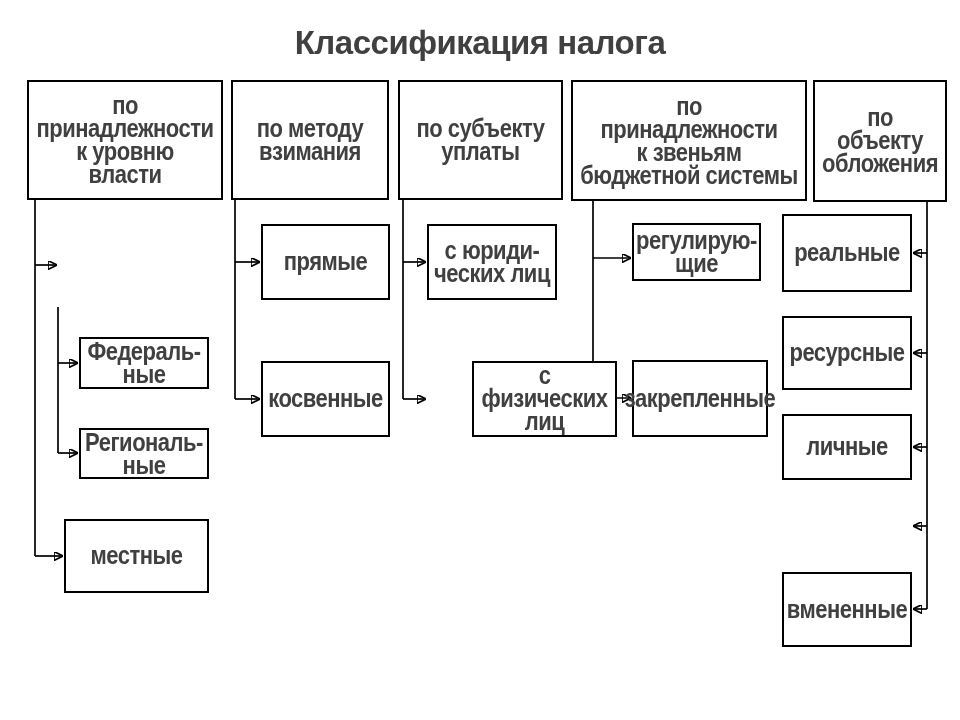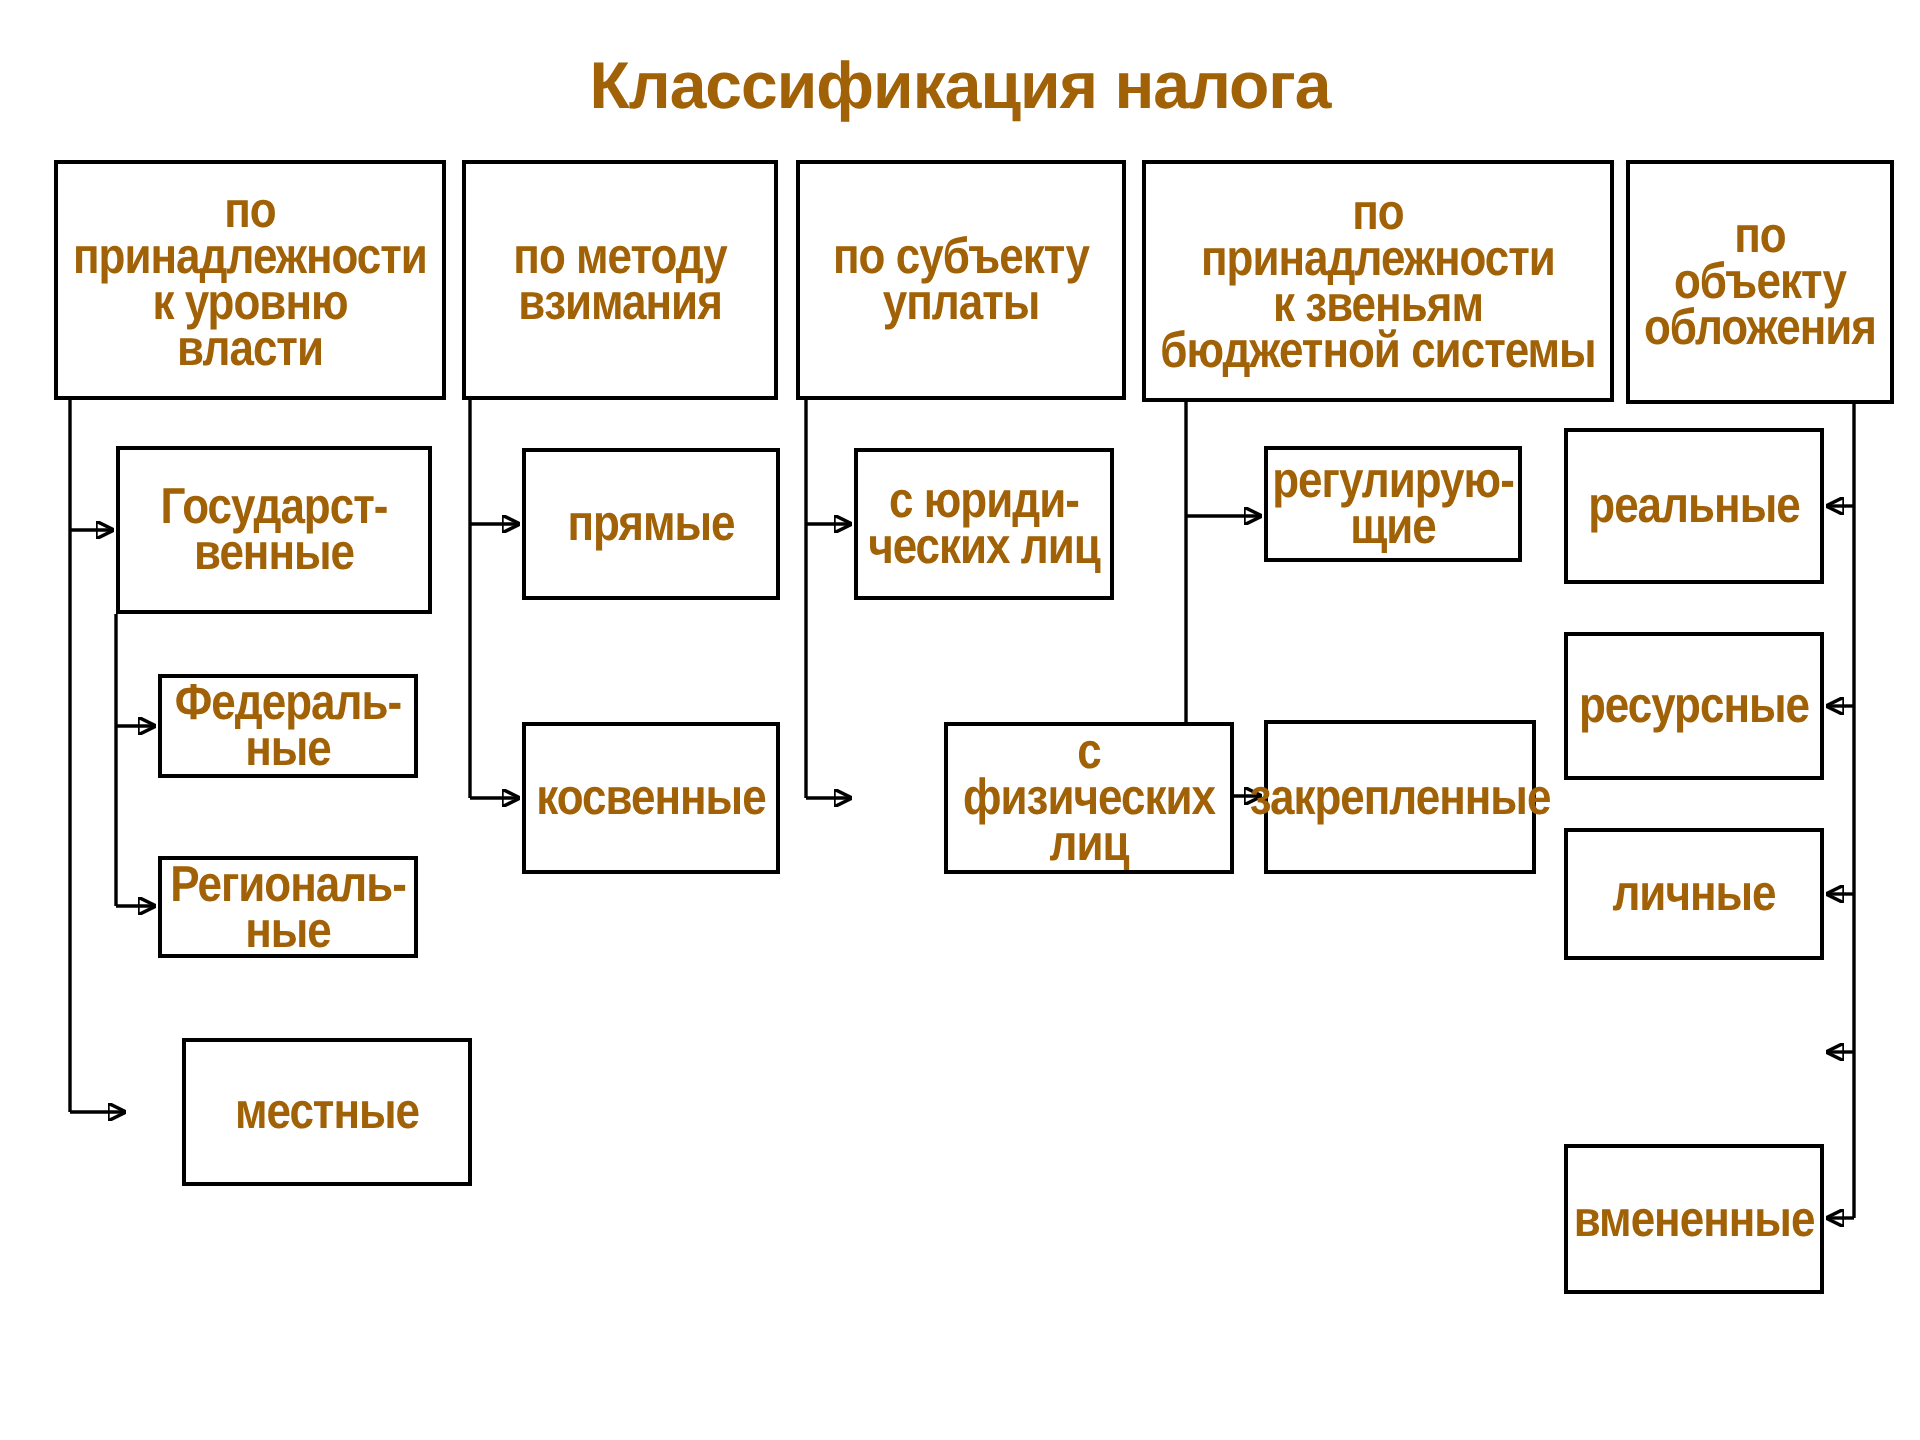--- a/index.html
+++ b/index.html
@@ -2,21 +2,21 @@
 <html><head>
 <meta charset="utf-8">
 <style>
   html, body { margin: 0; padding: 0; background: #ffffff; }
   .stage {
     position: relative;
     width: 960px;
     height: 720px;
     background: #ffffff;
     font-family: "Liberation Sans", sans-serif;
-    color: #a16207;
+    color: #404040;
     overflow: hidden;
   }
   .title {
     position: absolute;
     left: 0; top: 24px;
     width: 960px;
     text-align: center;
     font-size: 33px;
     font-weight: 700;
     letter-spacing: -0.5px;
@@ -50,21 +50,21 @@
   
   .h1 { left: 27px;  top: 80px; width: 196px; height: 120px; }
   .h2 { left: 231px; top: 80px; width: 158px; height: 120px; }
   .h3 { left: 398px; top: 80px; width: 165px; height: 120px; }
   .h4 { left: 571px; top: 80px; width: 236px; height: 121px; }
   .h5 { left: 813px; top: 80px; width: 134px; height: 122px; }
   
   .c11 { left: 58px; top: 223px; width: 158px; height: 84px; }
   .c12 { left: 79px; top: 337px; width: 130px; height: 52px; }
   .c13 { left: 79px; top: 428px; width: 130px; height: 51px; }
-  .c14 { left: 64px; top: 519px; width: 145px; height: 74px; margin-left: 27px; }
+  .c14 { left: 64px; top: 519px; width: 145px; height: 74px; }
   
   .c21 { left: 261px; top: 224px; width: 129px; height: 76px; }
   .c22 { left: 261px; top: 361px; width: 129px; height: 76px; }
   
   .c31 { left: 427px; top: 224px; width: 130px; height: 76px; text-align: center; }
   .c32 { left: 427px; top: 361px; width: 145px; height: 76px; margin-left: 45px; }
   
   .c41 { left: 632px; top: 223px; width: 129px; height: 58px; }
   .c42 { left: 632px; top: 360px; width: 136px; height: 77px; }
   
@@ -145,24 +145,20 @@
 принадлежности
 к звеньям
 бюджетной системы</span>
   </div>
   <div class="box h5">
     <span class="t">по
 объекту
 обложения</span>
   </div>
 
-  <div class="box c11">
-    <span class="t">Государст-
-венные</span>
-  </div>
   <div class="box c12">
     <span class="t">Федераль-
 ные</span>
   </div>
   <div class="box c13">
     <span class="t">Региональ-
 ные</span>
   </div>
   <div class="box c14">
     <span class="t">местные</span>

